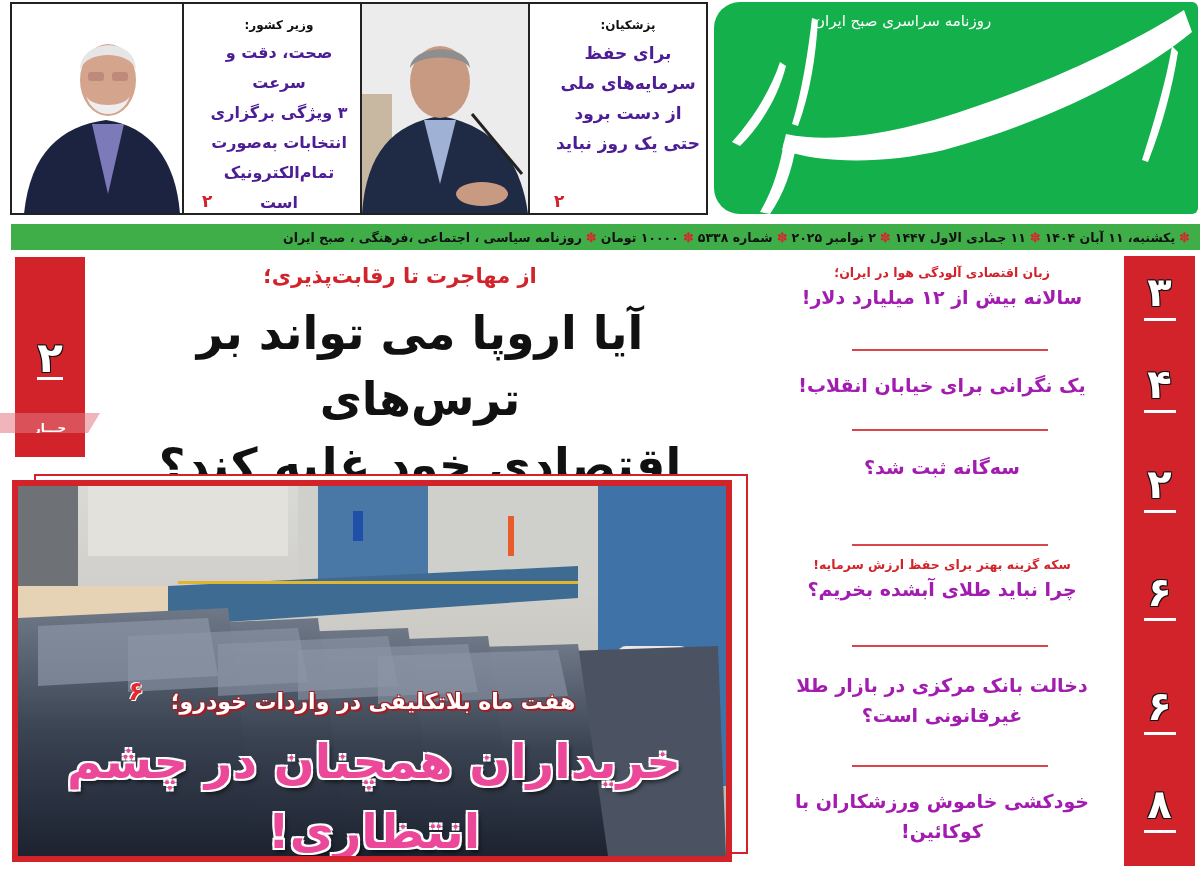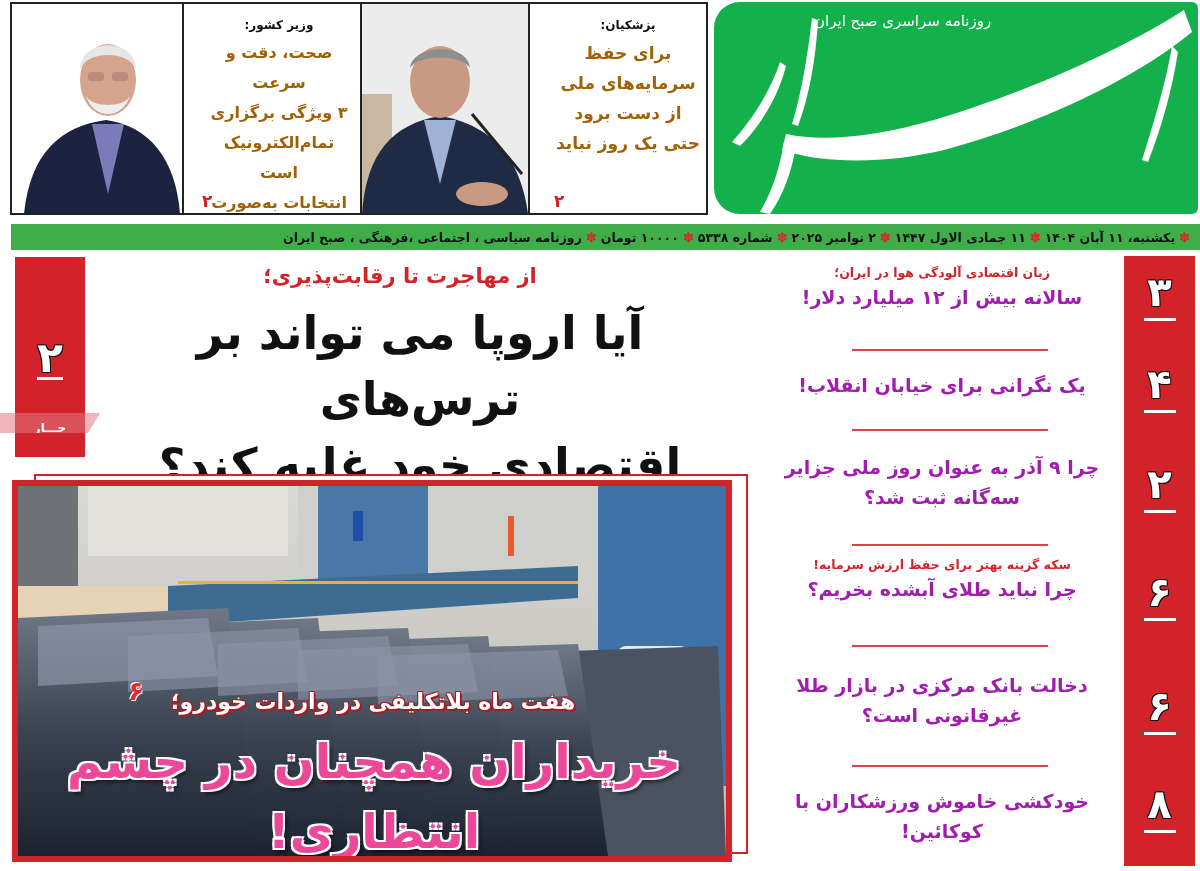--- a/index.html
+++ b/index.html
@@ -18,21 +18,21 @@
   .masthead-logo svg { position: absolute; left: 0; top: 0; }
 
   
   .top-box {
     position: absolute; top: 2px; height: 213px; border: 2.5px solid #222;
     background: #fff;
   }
   .top-box .photo { position: absolute; left: 0; top: 0; bottom: 0; border-right: 2px solid #222; overflow: hidden; background: #f1f1f1; }
   .top-box .text { position: absolute; right: 0; top: 0; bottom: 0; text-align: center; padding-top: 14px; }
   .top-box .kicker { font-size: 12px; font-weight: bold; color: #111; margin-bottom: 6px; }
-  .top-box .headline { font-size: 17px; font-weight: bold; line-height: 30px; color: #a16207; padding: 0 6px; }
+  .top-box .headline { font-size: 17px; font-weight: bold; line-height: 30px; color: #4c1d95; padding: 0 6px; }
   .top-box .page-ref { position: absolute; left: 4px; bottom: 2px; color: #d42028; font-weight: bold; font-size: 17px; }
 
   
   .info-strip {
     position: absolute; left: 11px; top: 224px; width: 1189px; height: 26px;
     background: #3fae49; color: #111; font-weight: bold; font-size: 12.5px;
     display: flex; align-items: center; padding-right: 6px; white-space: nowrap; overflow: hidden;
   }
   .info-strip .seg { display: inline-flex; align-items: center; }
   .info-strip .star { color: #d8262c; font-size: 13px; margin: 0 4px; }
@@ -155,22 +155,22 @@
       <path d="M76 92 C 84 116, 112 116, 120 92 C 114 104, 82 104, 76 92 Z" fill="#eeeeee"></path>
       <rect x="78" y="68" width="16" height="9" rx="3" fill="#b07a72" opacity="0.6"></rect>
       <rect x="102" y="68" width="16" height="9" rx="3" fill="#b07a72" opacity="0.6"></rect>
     </svg>
   </div>
   <div class="text" style="width:162px;">
     <div class="kicker">وزیر کشور:</div>
     <div class="headline" style="font-size:16px;">
       <div>صحت، دقت و سرعت</div>
       <div>۳ ویژگی برگزاری</div>
+      <div>انتخابات به‌صورت</div>
       <div>تمام‌الکترونیک است</div>
-      <div>انتخابات به‌صورت</div>
     </div>
     <div class="page-ref">۲</div>
   </div>
 </div>
 
 <div class="info-strip">
   <span class="star">✽</span>
   <span class="seg">یکشنبه، ۱۱ آبان ۱۴۰۴</span>
   <span class="star">✽</span>
   <span class="seg">۱۱ جمادی الاول ۱۴۴۷</span>
@@ -255,21 +255,20 @@
   <div class="side-headline">سالانه بیش از ۱۲ میلیارد دلار!</div>
 </div>
 <div class="side-rule" style="top:349px;"></div>
 
 <div class="side-item" style="top:370px;">
   <div class="side-headline">یک نگرانی برای خیابان انقلاب!</div>
 </div>
 <div class="side-rule" style="top:429px;"></div>
 
 <div class="side-item" style="top:452px;">
-  <div class="side-headline">چرا ۹ آذر به عنوان روز ملی جزایر</div>
   <div class="side-headline">سه‌گانه ثبت شد؟</div>
 </div>
 <div class="side-rule" style="top:544px;"></div>
 
 <div class="side-item" style="top:556px;">
   <div class="side-kicker">سکه گزینه بهتر برای حفظ ارزش سرمایه!</div>
   <div class="side-headline">چرا نباید طلای آبشده بخریم؟</div>
 </div>
 <div class="side-rule" style="top:645px;"></div>
 

